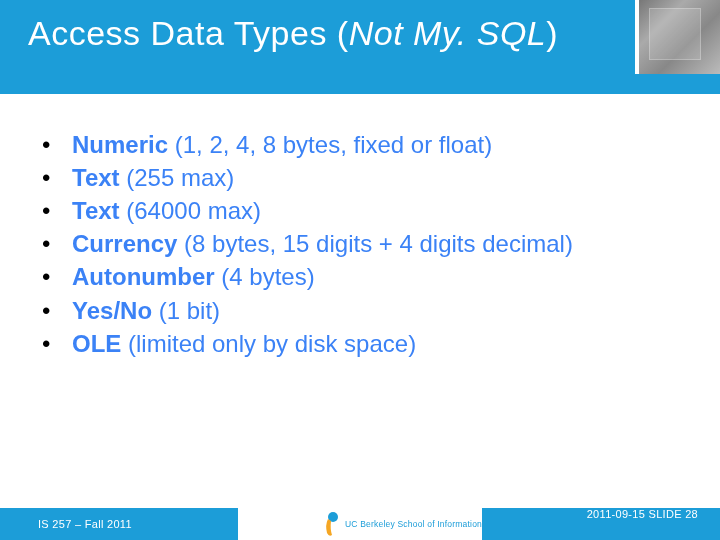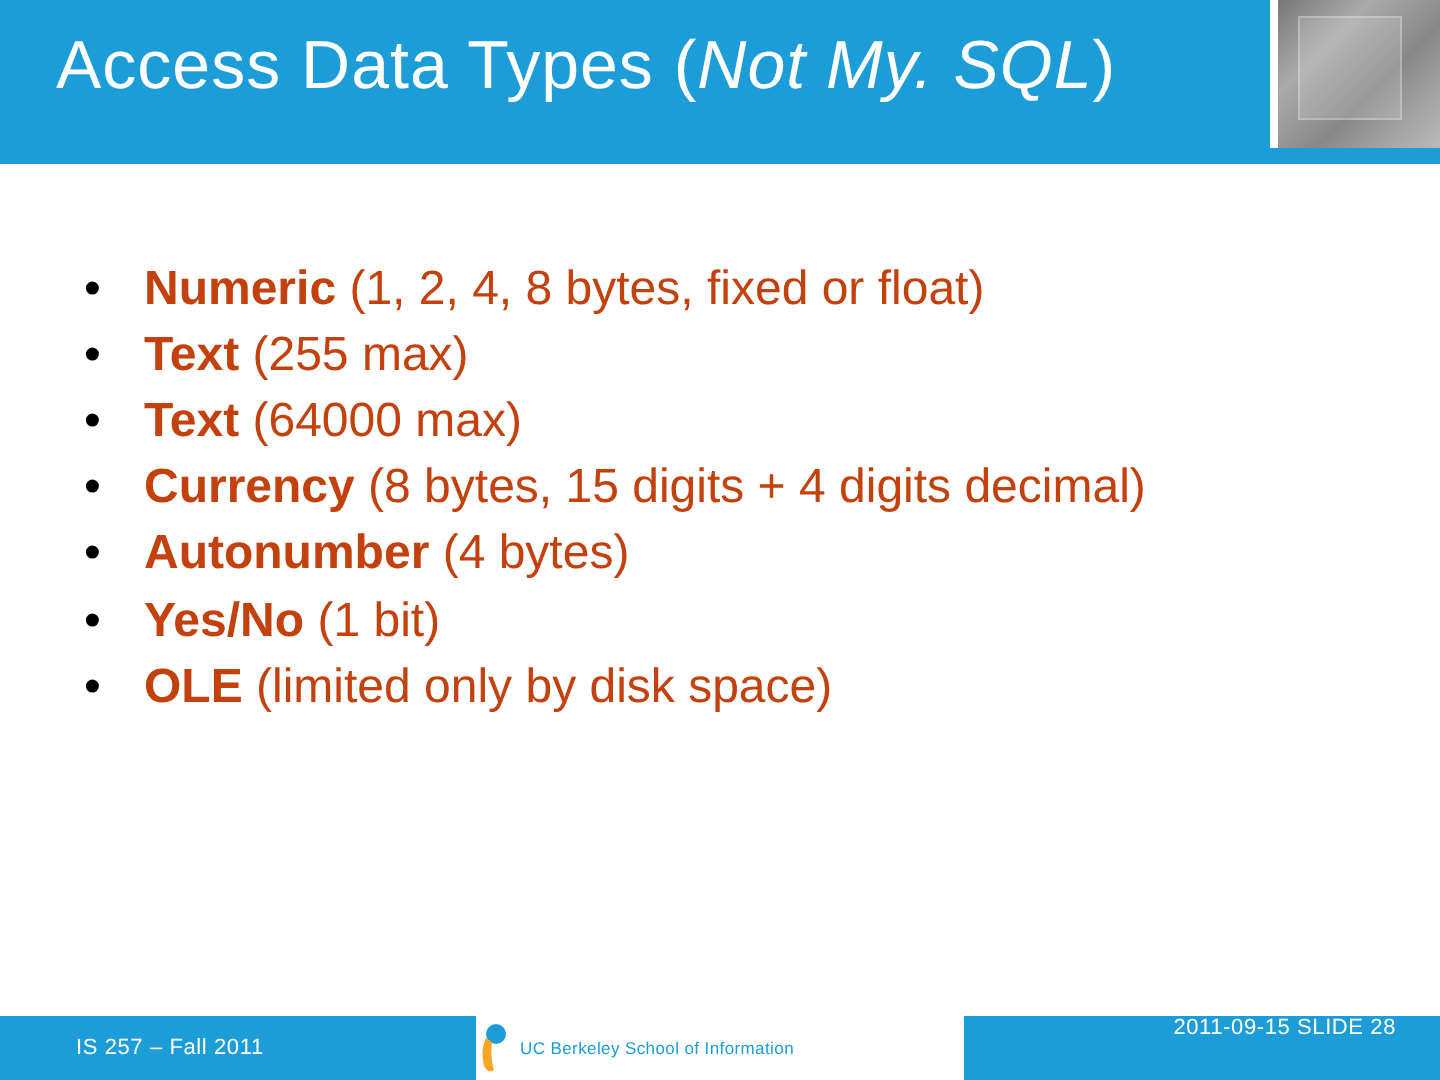--- a/index.html
+++ b/index.html
@@ -6,21 +6,21 @@
   body {
     width: 720px;
     height: 540px;
     background: #ffffff;
     font-family: Arial, Helvetica, sans-serif;
     position: relative;
     overflow: hidden;
   }
   .title-bar {
     width: 100%;
-    height: 82px;
+    height: 94px;
     background: #1c9dd8;
     position: relative;
   }
   .title-text {
     position: absolute;
     top: 14px;
     left: 28px;
     font-size: 34px;
     color: #ffffff;
     letter-spacing: 0.5px;
@@ -47,21 +47,21 @@
     position: absolute;
     top: 128px;
     left: 34px;
     right: 20px;
   }
   .bullet-list {
     list-style: none;
   }
   .bullet-item {
     font-size: 24px;
-    color: #c2410c;
+    color: #3b82f6;
     line-height: 1.38;
     position: relative;
     padding-left: 38px;
   }
   .bullet-item::before {
     content: "•";
     position: absolute;
     left: 8px;
     top: 0;
     font-size: 24px;
@@ -88,21 +88,21 @@
     color: #ffffff;
     font-size: 11px;
     letter-spacing: 0.3px;
   }
   .footer-mid {
     flex: 0 0 244px;
     background: #ffffff;
     position: relative;
     display: flex;
     align-items: center;
-    justify-content: flex-start;
+    justify-content: flex-end;
   }
   .logo {
     display: flex;
     align-items: center;
     gap: 4px;
   }
   .logo-mark {
     width: 18px;
     height: 26px;
     position: relative;

